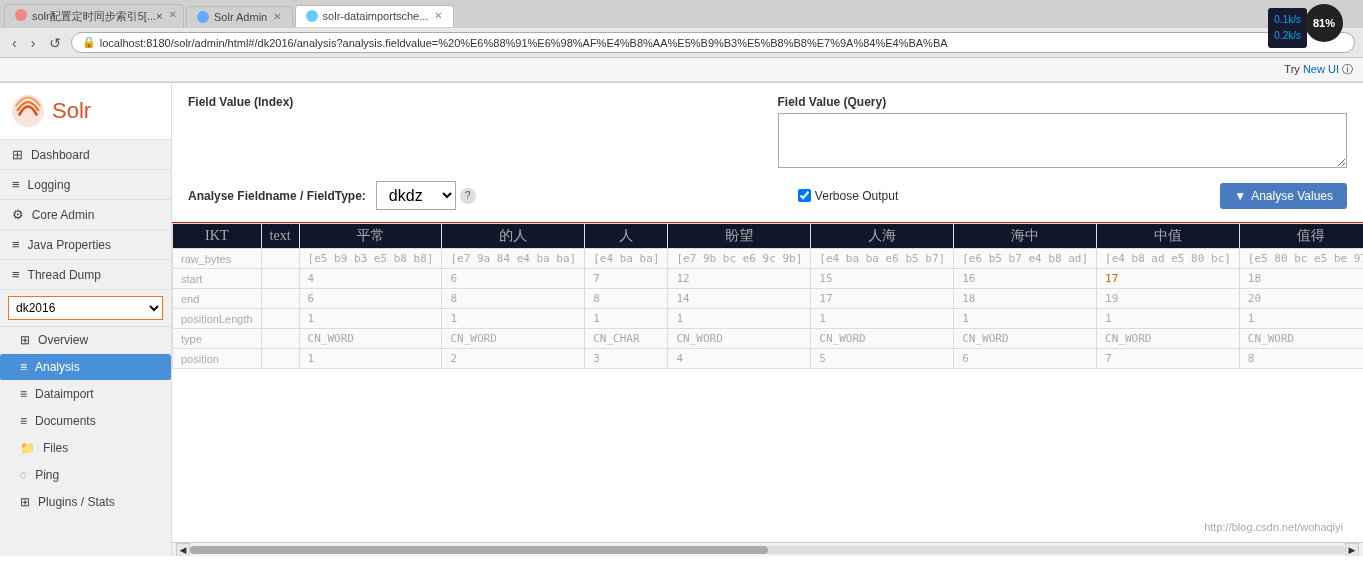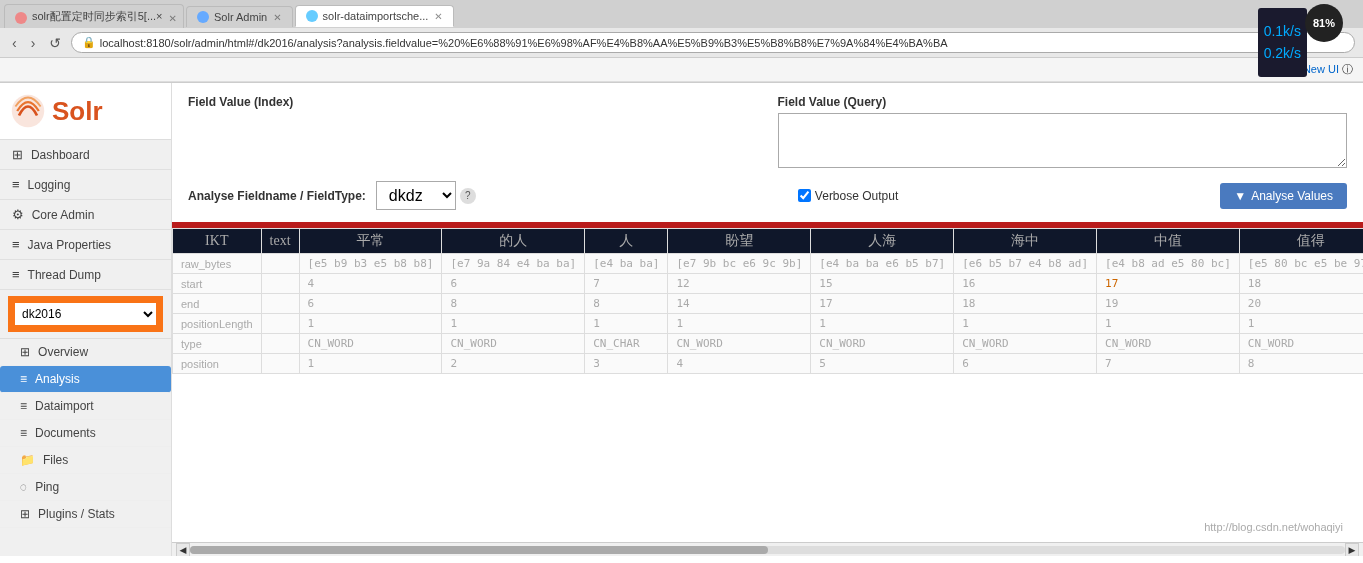--- a/index.html
+++ b/index.html
@@ -12,21 +12,21 @@
     }
     .tab-bar {
       display: flex;
       align-items: center;
       padding: 4px 4px 0;
       background: #d0d0d0;
       gap: 2px;
     }
     .tab {
       display: flex;
-      align-items: flex-end;
+      align-items: flex-start;
       padding: 4px 10px;
       background: #d0d0d0;
       border-radius: 4px 4px 0 0;
       font-size: 11px;
       color: #444;
       border: 1px solid #bbb;
       border-bottom: none;
       cursor: pointer;
       max-width: 180px;
       overflow: hidden;
@@ -112,22 +112,22 @@
       flex-shrink: 0;
     }
     .logo-area {
       padding: 10px;
       display: flex;
       align-items: center;
       background: #fff;
       border-bottom: 1px solid #ddd;
     }
     .solr-logo {
-      font-size: 26px;
-      font-weight: bold;
+      font-size: 22px;
+      font-weight: normal;
       color: #d9531e;
       margin-right: 4px;
     }
     .solr-logo-icon {
       width: 36px;
       height: 36px;
       margin-right: 6px;
     }
     .nav-item {
       display: flex;
@@ -141,21 +141,21 @@
     .nav-item .nav-icon { margin-right: 8px; font-size: 13px; }
 
     .core-selector {
       padding: 6px 8px;
       border-bottom: 1px solid #ddd;
     }
     .core-selector select {
       width: 100%;
       padding: 3px;
       font-size: 12px;
-      border: 7px solid #f97316;
+      border: 1px solid #f97316;
       background: #fff;
     }
 
     .sub-nav-item {
       display: flex;
       align-items: center;
       padding: 6px 12px 6px 20px;
       cursor: pointer;
       color: #444;
       font-size: 12px;
@@ -169,21 +169,21 @@
       flex: 1;
       overflow: hidden;
       display: flex;
       flex-direction: column;
     }
 
     
     .analysis-form {
       padding: 12px 16px;
       background: #fff;
-      border-bottom: 6px solid #b91c1c;
+      border-bottom: 1px solid #b91c1c;
     }
     .field-row {
       display: flex;
       gap: 20px;
       margin-bottom: 10px;
     }
     .field-group {
       flex: 1;
     }
     .field-label {
@@ -364,21 +364,21 @@
     <div class="tab">
       <div class="tab-icon" style="background:#6af;"></div>
       <span>Solr Admin</span>
       <span class="tab-close">✕</span>
     </div>
     <div class="tab active">
       <div class="tab-icon" style="background:#6cf;"></div>
       <span>solr-dataimportsche...</span>
       <span class="tab-close">✕</span>
     </div>
-    <div style="position:absolute;top:8px;right:56px;background:#1a1a2e;color:#0af;font-size:14px;padding:12px 6px;border-radius:3px;line-height:1.6;">
+    <div style="position:absolute;top:8px;right:56px;background:#1a1a2e;color:#0af;font-size:10px;padding:4px 6px;border-radius:3px;line-height:1.6;">
       <div>0.1k/s</div>
       <div>0.2k/s</div>
     </div>
     <div style="position:absolute;top:4px;right:20px;background:#222;color:#fff;font-size:11px;padding:6px;border-radius:50%;width:38px;height:38px;display:flex;align-items:center;justify-content:center;font-weight:bold;">
       <span>81%</span>
     </div>
   </div>
   <div class="address-bar">
     <button class="nav-btn">‹</button>
     <button class="nav-btn">›</button>

